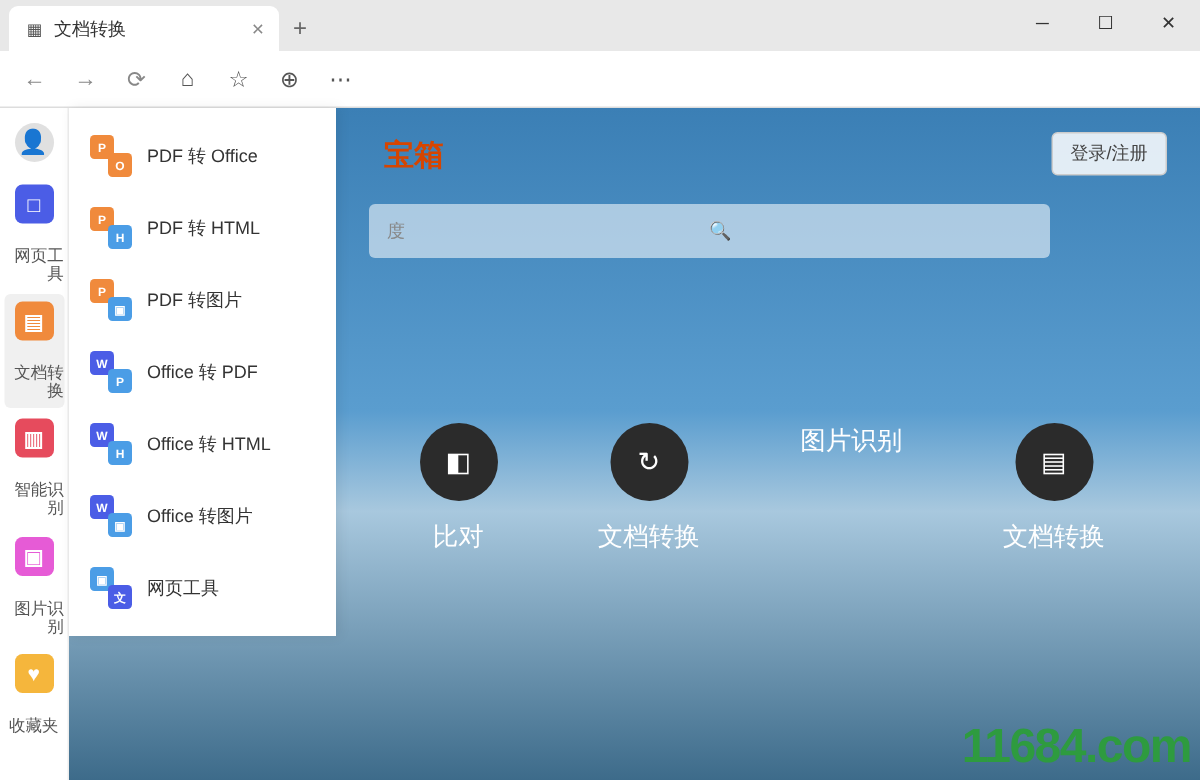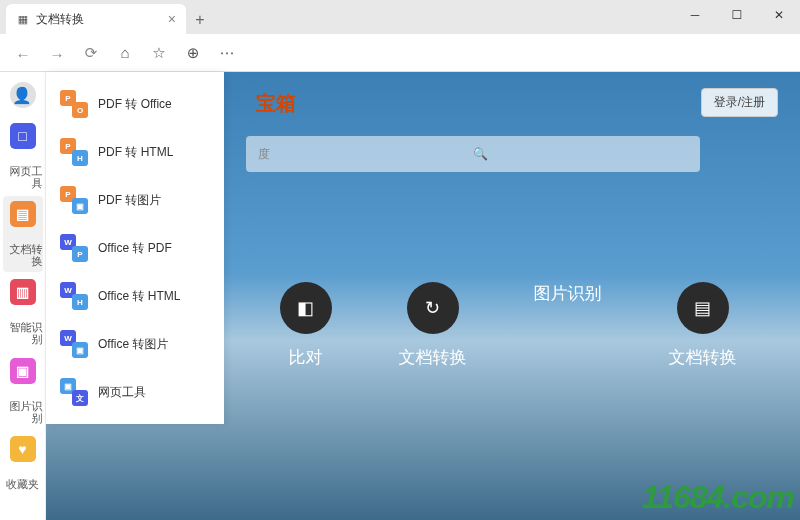--- a/index.html
+++ b/index.html
@@ -32,21 +32,21 @@
 .page{flex:1;position:relative;background:linear-gradient(#3b7fb5 0%,#5a9dcf 45%,#a8c8de 60%,#3d6b8a 100%)}
 .brand{position:absolute;top:18px;left:210px;font-size:20px;font-weight:bold;color:#d64500}
 .login{position:absolute;top:16px;right:22px;background:rgba(255,255,255,.85);border:1px solid #ccc;border-radius:4px;padding:5px 12px;font-size:12px;color:#444;cursor:pointer}
 .searchbar{position:absolute;top:64px;left:200px;right:100px;height:36px;background:rgba(255,255,255,.55);border-radius:4px;display:flex;align-items:center;padding:0 12px}
 .searchbar span{flex:1;font-size:12px;color:#888}
 .searchicon{color:#777;font-size:16px}
 .tiles{position:absolute;top:210px;left:200px;right:30px;display:flex;justify-content:space-around}
 .tile{display:flex;flex-direction:column;align-items:center;gap:12px;cursor:pointer}
 .ticon{width:52px;height:52px;border-radius:50%;background:#2b2b2b;display:flex;align-items:center;justify-content:center;color:#fff;font-size:18px}
 .tlabel{font-size:17px;color:#fff}
-.watermark{position:absolute;right:6px;bottom:4px;font-size:32px;font-weight:900;font-style:italic;color:#2e9b3f;letter-spacing:-1px}
+.watermark{position:absolute;right:6px;bottom:4px;font-size:32px;font-weight:900;color:#2e9b3f;letter-spacing:-1px}
 </style>
 </head>
 <body>
 
 <div class="titlebar">
   <div class="tab">
     <span class="favicon">▦</span>
     <span>文档转换</span>
     <span class="close">×</span>
   </div>

